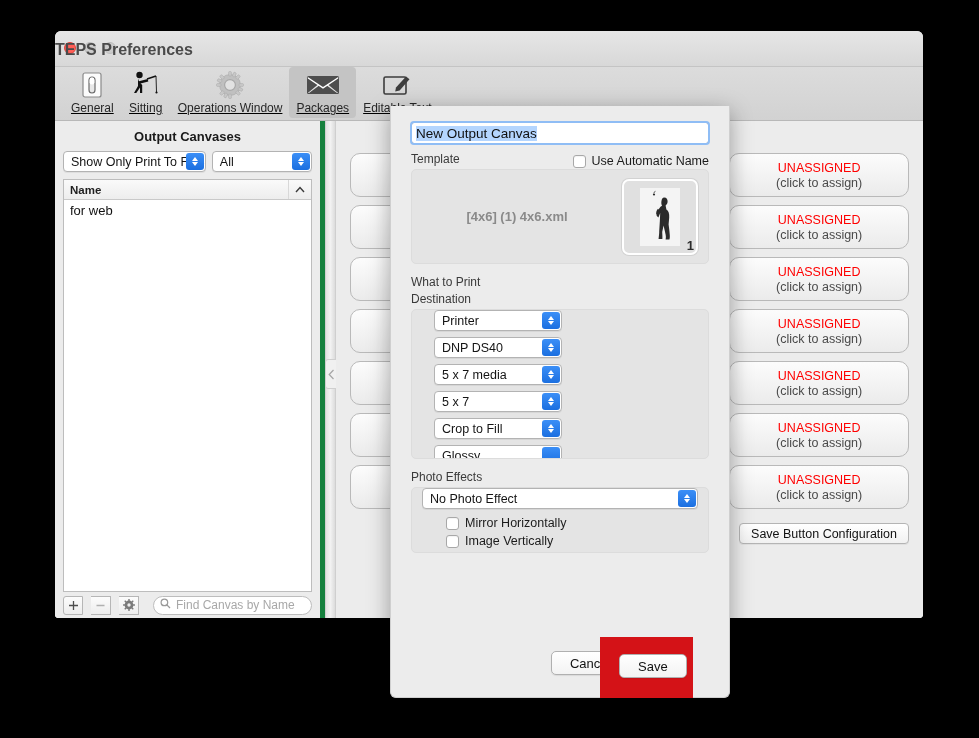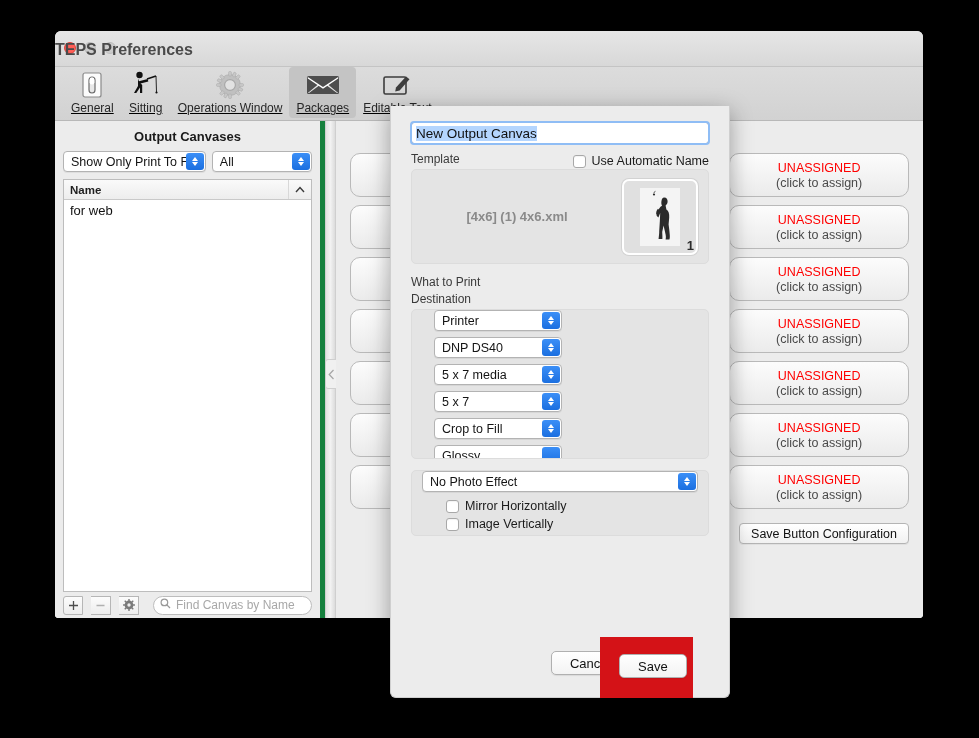--- a/index.html
+++ b/index.html
@@ -766,20 +766,21 @@
           <span class="chev up"></span>
           <span class="chev down"></span>
         </span>
       </div>
       <div class="popup">
         <span>Glossy</span>
         <span class="stepper"></span>
       </div>
     </div>
 
+  <div class="group-label">Photo Effects</div>
   <div class="group-box" id="photo-group">
     <div class="popup">
       <span>No Photo Effect</span>
       <span class="stepper">
         <span class="chev up"></span>
           <span class="chev down"></span>
       </span>
     </div>
     <div class="check-row">
       <span class="cbox"></span>

